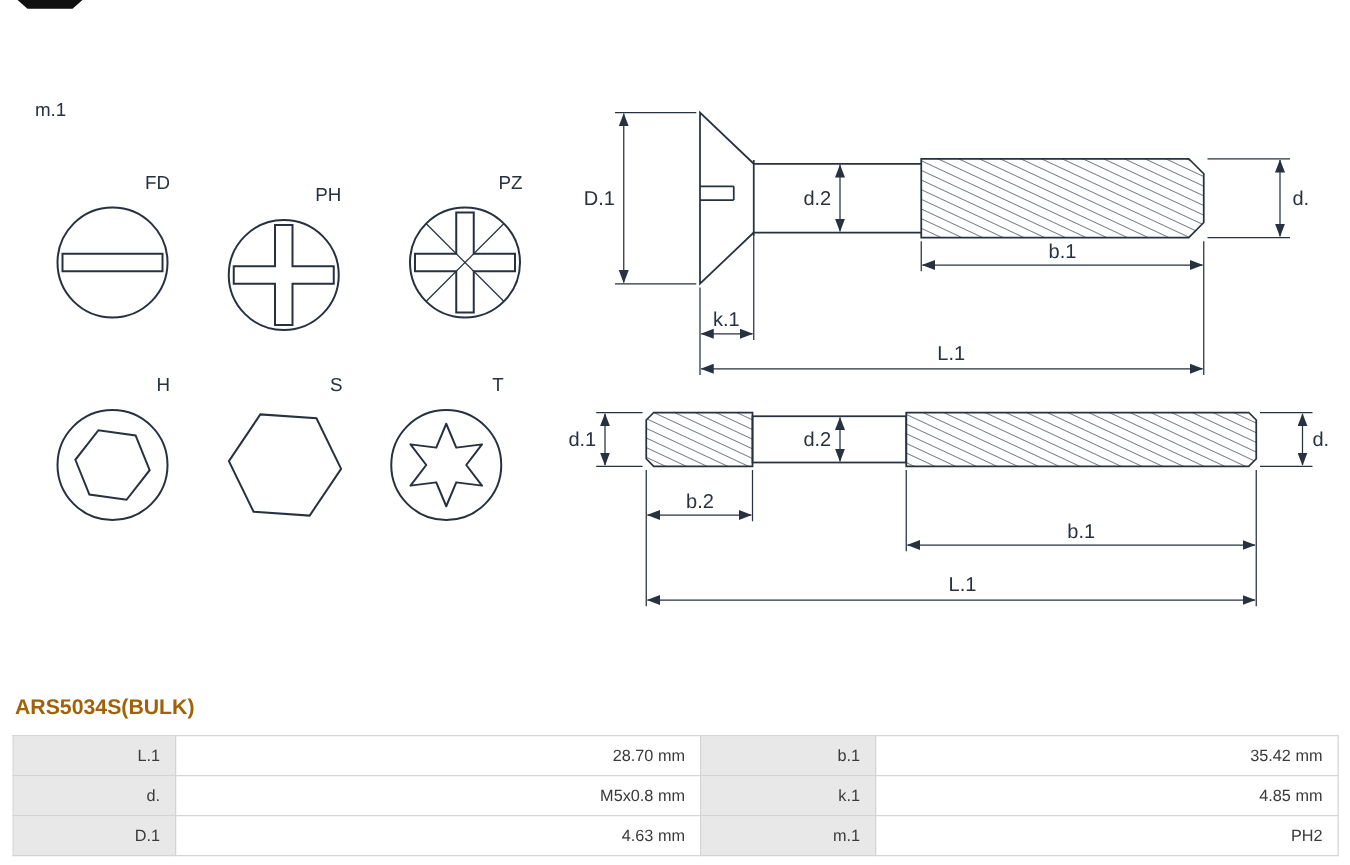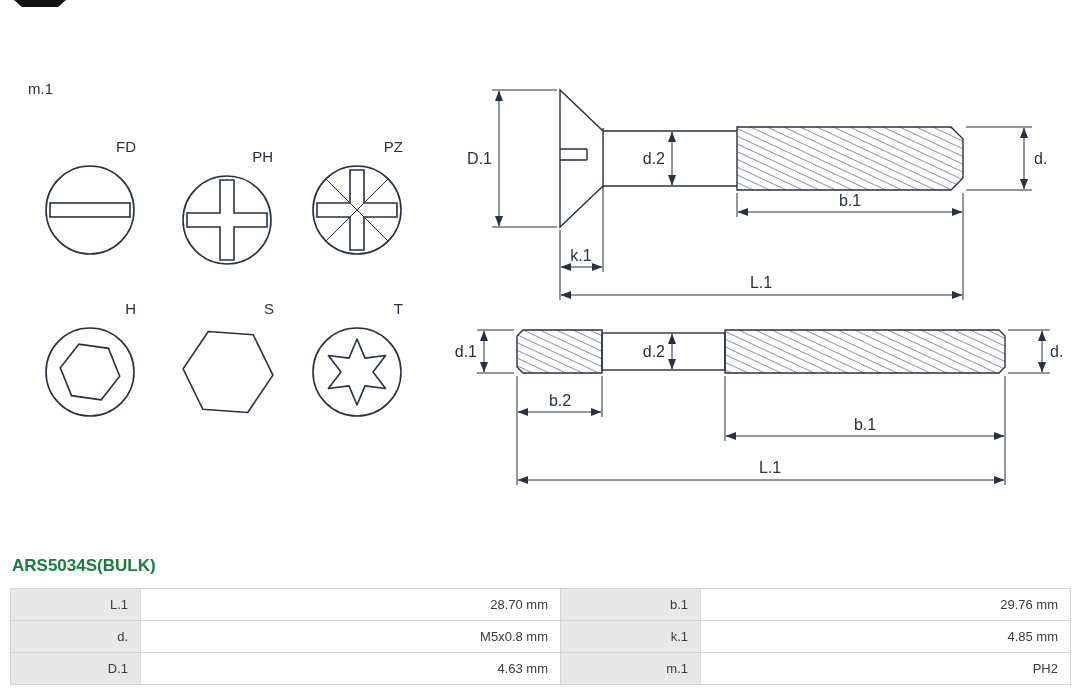--- a/index.html
+++ b/index.html
@@ -12,21 +12,21 @@
   .icon-block{position:absolute;width:92px;text-align:right;}
   .icon-label{font-size:15px;color:#27313f;height:20px;margin-bottom:6px;}
   .icon-block svg{display:block;}
   .ic{fill:none;stroke:#27313f;stroke-width:1.6;}
   .ic-thin{fill:none;stroke:#27313f;stroke-width:1;}
   .drawing{position:absolute;left:440px;top:60px;}
   .ln{fill:none;stroke:#27313f;stroke-width:1.4;}
   .th{fill:url(#hatch);}
   .dim,.ext{fill:none;stroke:#27313f;stroke-width:1;}
   .dlab{font:16px "Liberation Sans",sans-serif;fill:#27313f;}
-  .part-number{position:absolute;left:12px;top:556px;font-size:17px;font-weight:bold;color:#15803d;}
+  .part-number{position:absolute;left:12px;top:556px;font-size:17px;font-weight:bold;color:#a16207;}
   .spec-table{
     position:absolute;left:10px;top:588px;width:1060px;
     border-collapse:collapse;font-size:13px;color:#3a3a3a;table-layout:fixed;
   }
   .spec-table td{
     border:1px solid #d4d4d4;padding:8px 12px;text-align:right;
     overflow:hidden;white-space:nowrap;
   }
   .spec-table td.key{background:#e8e8e8;}
   .spec-table td.val{background:#ffffff;margin-left:10px;}
@@ -52,21 +52,21 @@
   </div>
 
   <div class="icon-block" style="left:181px;top:148px;">
     <div class="icon-label">PH</div>
     <svg width="92" height="92" viewBox="-46 -46 92 92">
       <circle class="ic" r="44"></circle>
       <path class="ic" d="M -40,-7 L -7,-7 L -7,-40 L 7,-40 L 7,-7 L 40,-7 L 40,7 L 7,7 L 7,40 L -7,40 L -7,7 L -40,7 Z"></path>
     </svg>
   </div>
 
-  <div class="icon-block" style="left:311px;top:138px;">
+  <div class="icon-block" style="left:326px;top:138px;">
     <div class="icon-label">PZ</div>
     <svg width="92" height="92" viewBox="-46 -46 92 92">
       <circle class="ic" r="44"></circle>
       <line class="ic-thin" x1="-31" y1="-31" x2="31" y2="31"></line>
       <line class="ic-thin" x1="-31" y1="31" x2="31" y2="-31"></line>
       <path class="ic" d="M -40,-7 L -7,-7 L -7,-40 L 7,-40 L 7,-7 L 40,-7 L 40,7 L 7,7 L 7,40 L -7,40 L -7,7 L -40,7 Z"></path>
     </svg>
   </div>
 
   <div class="icon-block" style="left:44px;top:300px;">
@@ -183,21 +183,21 @@
         <col class="ck1">
         <col class="cv1">
         <col class="ck2">
         <col class="cv2">
       </colgroup>
     <tbody>
       <tr>
         <td class="key">L.1</td>
         <td class="val">28.70 mm</td>
         <td class="key">b.1</td>
-        <td class="val">29.76 mm</td>
+        <td class="val">35.42 mm</td>
       </tr>
       <tr>
         <td class="key">d.</td>
         <td class="val">M5x0.8 mm</td>
         <td class="key">k.1</td>
         <td class="val">4.85 mm</td>
       </tr>
       <tr>
         <td class="key">D.1</td>
         <td class="val">4.63 mm</td>

